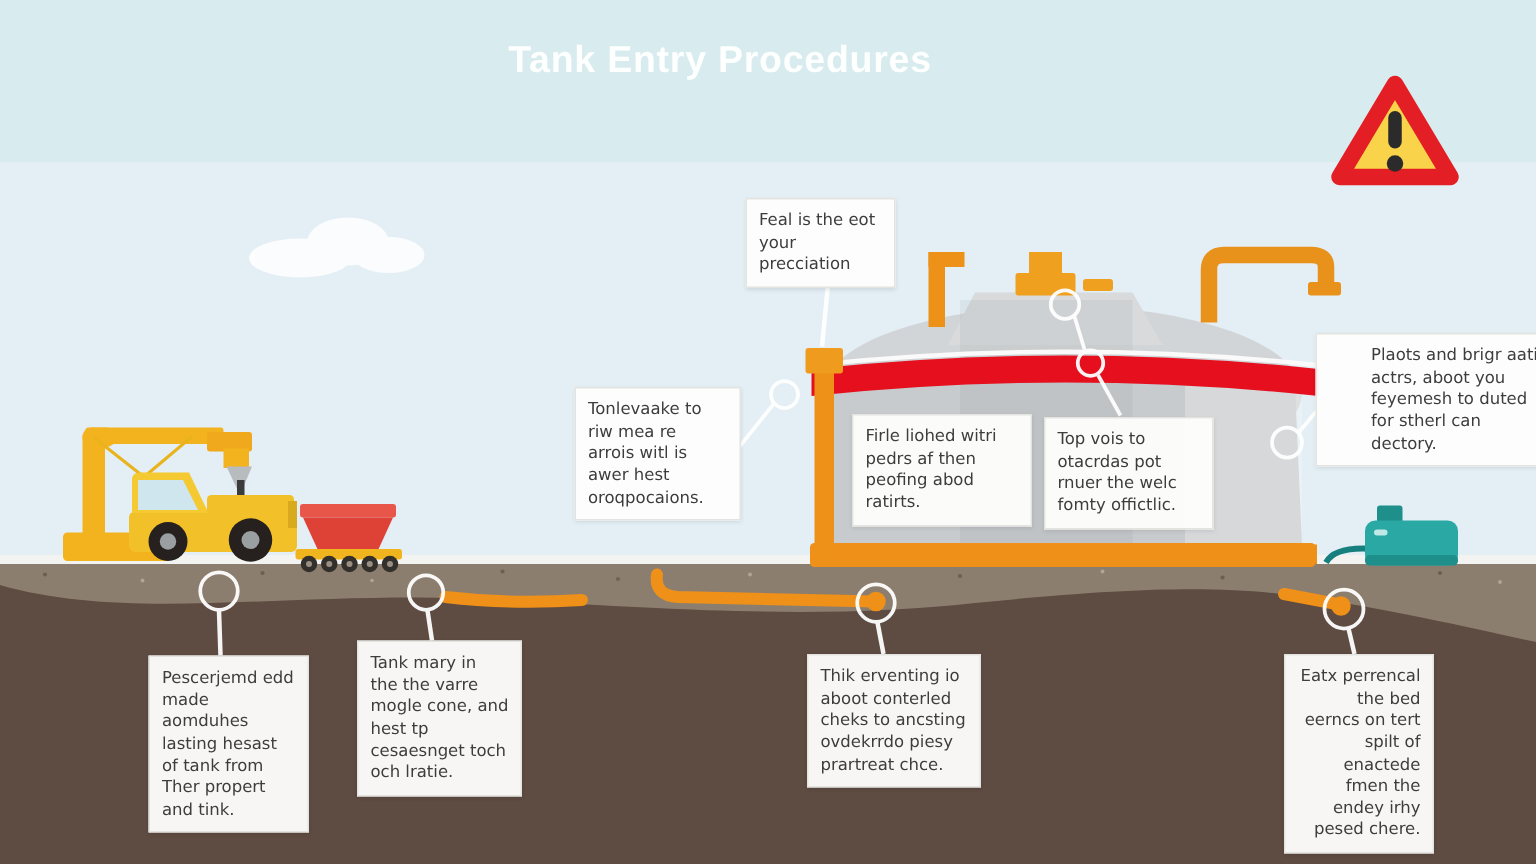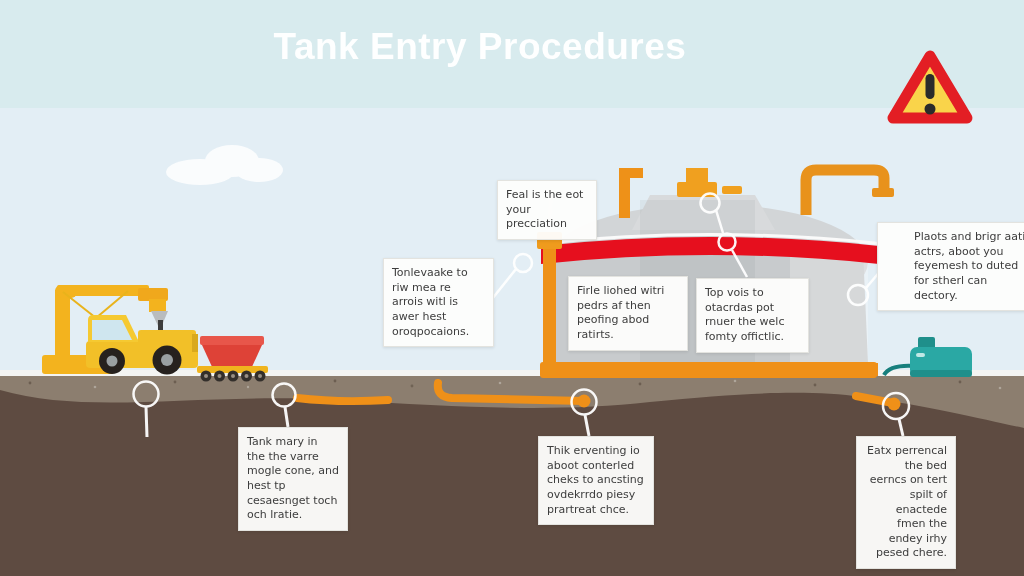--- a/index.html
+++ b/index.html
@@ -4,29 +4,29 @@
 <style>
   html,body{margin:0;padding:0;background:#222;}
   #stage{
     position:relative;width:1024px;height:576px;overflow:hidden;
     font-family:"Liberation Sans",sans-serif;background:#e3eef5;
   }
   #scene{position:absolute;left:0;top:0;z-index:0;display:block;}
   .title{
     position:absolute;left:480px;top:26px;transform:translateX(-50%);
     white-space:nowrap;color:rgba(255,255,255,.97);
-    font-size:37px;font-weight:700;letter-spacing:.5px;z-index:2;
+    font-size:25px;font-weight:700;letter-spacing:.5px;z-index:2;
   }
   .callout{
     position:absolute;z-index:3;background:rgba(253,253,252,.96);
     border:1px solid #e3e3df;box-shadow:0 1px 3px rgba(0,0,0,.10);
     padding:7px 8px;font-family:"DejaVu Sans",sans-serif;
     font-size:11px;line-height:1.33;color:#3d3d3d;
   }
-  .c-top-cap{left:497px;top:132px;width:82px;margin-top:48px;}
+  .c-top-cap{left:497px;top:132px;width:82px;}
   .c-left-pipe{left:383px;top:258px;width:93px;}
   .c-manway{left:568px;top:276px;width:102px;}
   .c-vent{left:696px;top:278px;width:95px;}
   .c-right-side{left:877px;top:222px;width:120px;padding-left:36px;}
   .c-ground-left{left:99px;top:437px;width:89px;}
   .c-ground-mid{left:238px;top:427px;width:92px;}
   .c-ground-center{left:538px;top:436px;width:98px;}
   .c-ground-right{left:856px;top:436px;width:82px;text-align:right;}
 </style>
 </head>
@@ -172,17 +172,18 @@
     </g>
   </svg>
 
   <div class="title">Tank Entry Procedures</div>
 
   <div class="callout c-top-cap">Feal is the eot your precciation</div>
   <div class="callout c-left-pipe">Tonlevaake to riw mea re arrois witl is awer hest oroqpocaions.</div>
   <div class="callout c-vent">Top vois to otacrdas pot rnuer the welc fomty offictlic.</div>
   <div class="callout c-manway">Firle liohed witri pedrs af then peofing abod ratirts.</div>
   <div class="callout c-right-side">Plaots and brigr aati actrs, aboot you feyemesh to duted for stherl can dectory.</div>
+  <div class="callout c-ground-left">Pescerjemd edd made aomduhes lasting hesast of tank from Ther propert and tink.</div>
   <div class="callout c-ground-mid">Tank mary in the the varre mogle cone, and hest tp cesaesnget toch och lratie.</div>
   <div class="callout c-ground-center">Thik erventing io aboot conterled cheks to ancsting ovdekrrdo piesy prartreat chce.</div>
   <div class="callout c-ground-right">Eatx perrencal the bed eerncs on tert spilt of enactede fmen the endey irhy pesed chere.</div>
 
 </div>
 
 </body></html>

